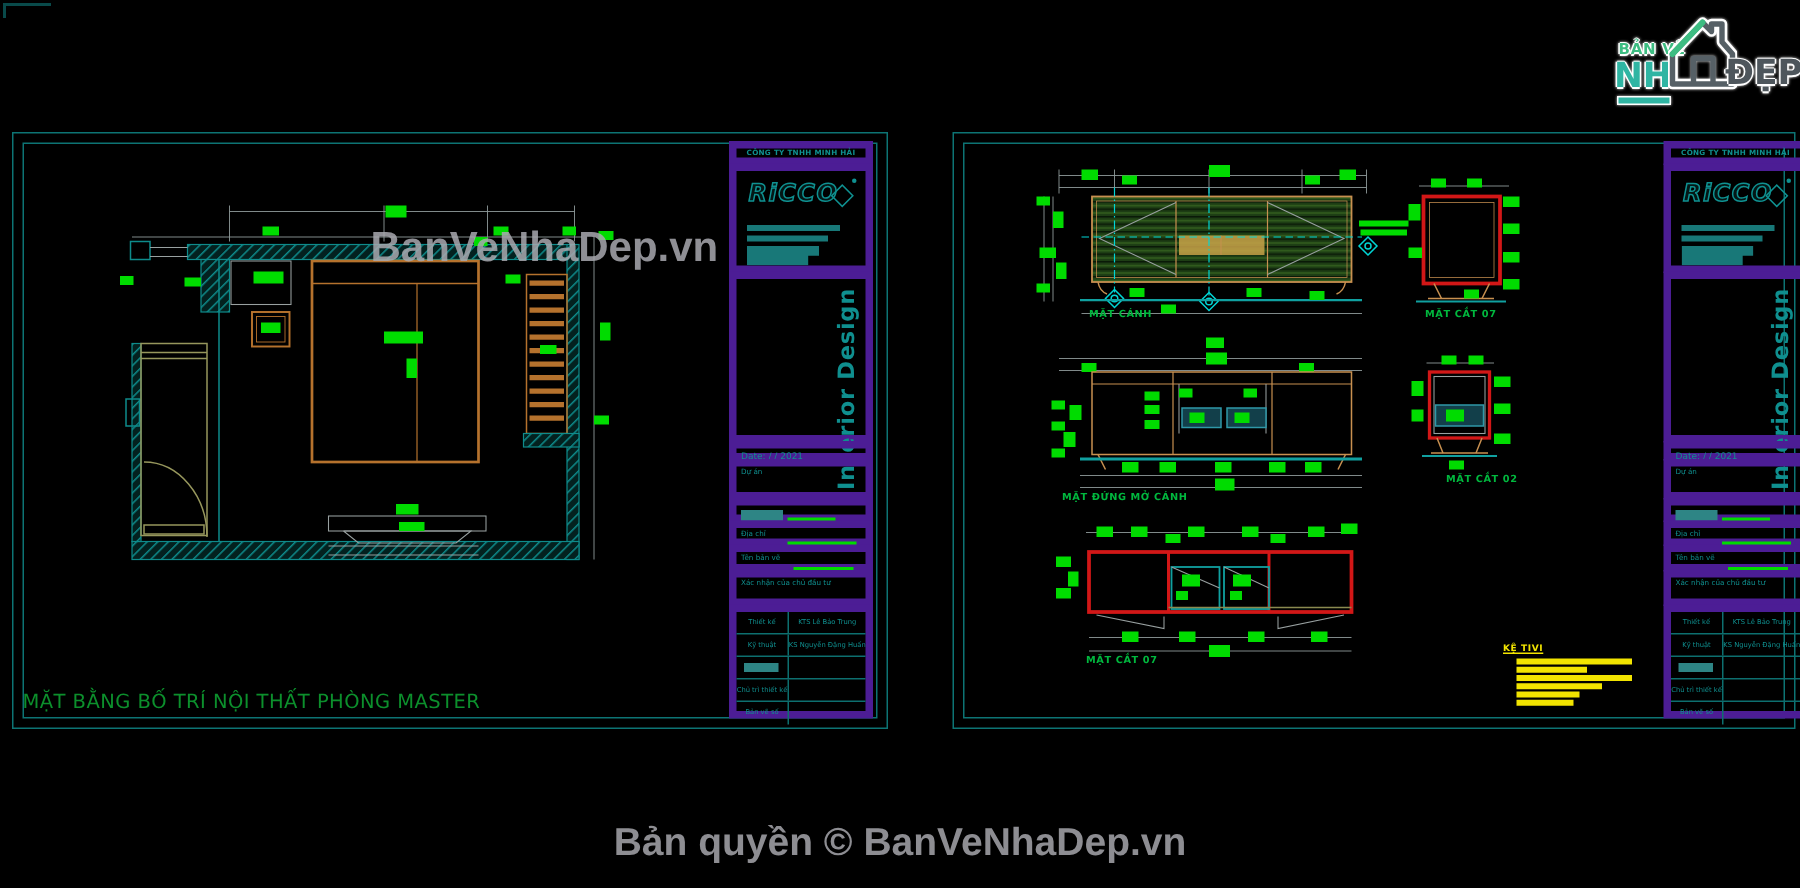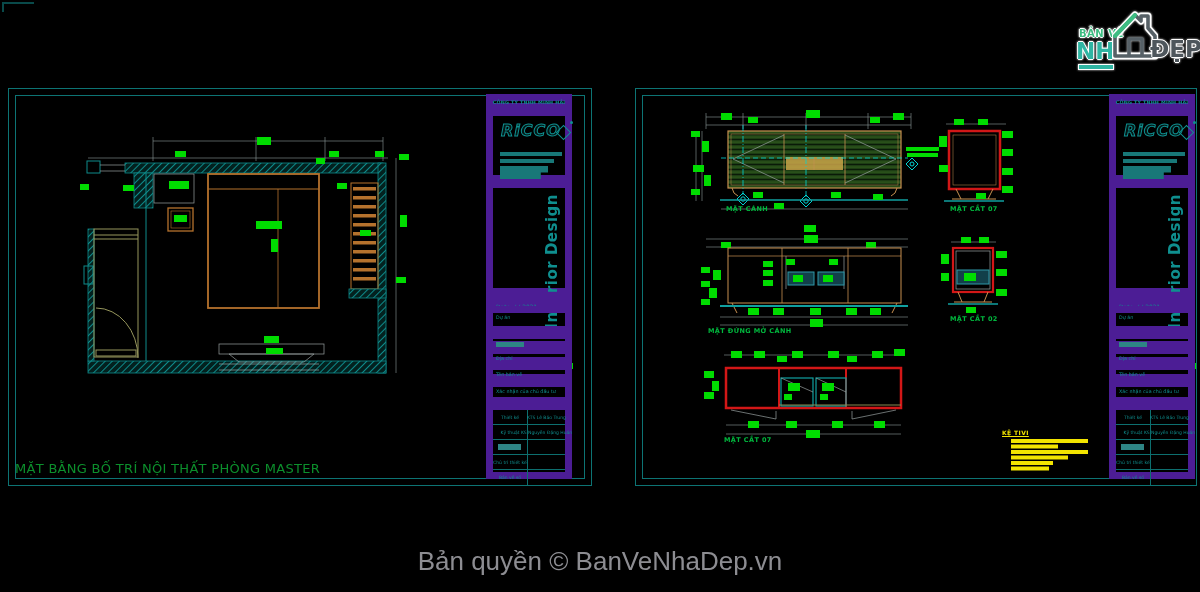--- a/index.html
+++ b/index.html
@@ -18,40 +18,40 @@
   
   .drawing-label{position:absolute;color:#00b83e;font-size:6.5px;font-weight:bold;
     letter-spacing:.4px;white-space:nowrap;}
   .plan-title{position:absolute;left:6px;top:372px;color:#0c8f2c;font-size:13px;
     font-weight:normal;letter-spacing:.3px;white-space:nowrap;}
 
   
   .watermark{position:absolute;left:238px;top:60px;font-family:"Liberation Sans",sans-serif;
     font-size:28px;font-weight:bold;color:#a9a9af;opacity:.85;white-space:nowrap;}
   .footer{position:absolute;left:0;right:0;top:546px;text-align:center;
-    font-family:"Liberation Sans",sans-serif;font-size:26px;font-weight:normal;color:#8d8d92;}
+    font-family:"Liberation Sans",sans-serif;font-size:26px;font-weight:bold;color:#8d8d92;}
 
   
   .brand-logo{position:absolute;left:1062px;top:8px;width:136px;height:62px;
     filter:drop-shadow(0 0 1px rgba(255,255,255,.85));}
   .brand-banve{position:absolute;left:17px;top:20px;font-size:10px;font-weight:bold;
     color:#3dbd82;letter-spacing:.5px;
     text-shadow:-1px 0 #fff,1px 0 #fff,0 -1px #fff,0 1px #fff;}
   .brand-nh{position:absolute;left:14px;top:30px;font-size:23px;font-weight:bold;
     color:#2fb5a3;text-shadow:-1px 0 #fff,1px 0 #fff,0 -1px #fff,0 1px #fff;}
   .brand-dep{position:absolute;left:88px;top:28px;font-size:23px;font-weight:bold;
     color:#4e565c;text-shadow:-1px 0 #fff,1px 0 #fff,0 -1px #fff,0 1px #fff;}
   .brand-underline{position:absolute;left:17px;top:57px;width:34px;height:4px;
     background:#2fb5a3;box-shadow:0 0 0 1px #fff;}
   .brand-house{position:absolute;left:50px;top:2px;}
 
   
   .tb{position:absolute;top:5px;width:88px;height:385px;color:#0f8f8f;}
   .tb-left{left:477px;} .tb-right{left:473px;}
-  .tb .box{position:absolute;left:0;width:86px;border:7px solid #4c1d95;box-sizing:border-box;}
+  .tb .box{position:absolute;left:0;width:96px;border:5px solid #4c1d95;box-sizing:border-box;}
   .tb-company{top:0;height:16px;font-size:4.8px;font-weight:bold;display:flex;
     align-items:center;justify-content:center;letter-spacing:.2px;white-space:nowrap;}
   .tb-logo{top:15px;height:73px;}
   .ricco-row{position:absolute;left:8px;top:5px;width:70px;height:26px;}
   .ricco-text{font-size:16px;font-weight:bold;font-style:italic;letter-spacing:1px;
     color:#041716;-webkit-text-stroke:1px #0f9191;}
   .ricco-mark{position:absolute;right:2px;top:6px;width:9px;height:9px;
     border:1.3px solid #0f9191;transform:rotate(45deg);}
   .ricco-dot{position:absolute;right:-2px;top:0;width:3px;height:3px;border-radius:50%;
     background:#0f9191;}
@@ -198,20 +198,21 @@
     <rect class="g" x="250" y="26" width="10" height="6"></rect>
     <rect class="g" x="237" y="33" width="9" height="6"></rect>
     <rect class="g" x="296" y="26" width="9" height="6"></rect>
     <rect class="g" x="1" y="59" width="9" height="6"></rect>
     <rect class="g" x="44" y="60" width="11" height="6"></rect>
     <rect class="g" x="320" y="29" width="10" height="6"></rect>
     <rect class="g" x="321" y="90" width="7" height="12"></rect>
     <rect class="g" x="317" y="152" width="10" height="6"></rect>
   </svg>
 
+  <div class="watermark">BanVeNhaDep.vn</div>
   <div class="plan-title">MẶT BẰNG BỐ TRÍ NỘI THẤT PHÒNG MASTER</div>
 
   <div class="tb tb-left">
     <div class="box tb-company">CÔNG TY TNHH MINH HẢI</div>
     <div class="box tb-logo">
       <div class="ricco-row">
         <span class="ricco-text">RiCCO</span>
         <span class="ricco-mark"></span>
         <span class="ricco-dot"></span>
       </div>
@@ -452,21 +453,21 @@
     <rect class="yel" x="375" y="355.5" width="47" height="4"></rect>
     <rect class="yel" x="375" y="361" width="77" height="4"></rect>
     <rect class="yel" x="375" y="366.5" width="57" height="4"></rect>
     <rect class="yel" x="375" y="372" width="42" height="4"></rect>
     <rect class="yel" x="375" y="377.5" width="38" height="4"></rect>
   </svg>
 
   <span class="drawing-label" style="left:90px;top:116px">MẶT CÁNH</span>
   <span class="drawing-label" style="left:314px;top:116px">MẶT CẮT 07</span>
   <span class="drawing-label" style="left:72px;top:238px">MẶT ĐỨNG MỞ CÁNH</span>
-  <span class="drawing-label" style="left:314px;top:226px">MẶT CẮT 02</span>
+  <span class="drawing-label" style="left:328px;top:226px">MẶT CẮT 02</span>
   <span class="drawing-label" style="left:88px;top:347px">MẶT CẮT 07</span>
   <span class="drawing-label" style="left:366px;top:340px;color:#f2e400;text-decoration:underline;font-size:6px">KỆ TIVI</span>
 
   <div class="tb tb-right">
     <div class="box tb-company">CÔNG TY TNHH MINH HẢI</div>
     <div class="box tb-logo">
       <div class="ricco-row">
         <span class="ricco-text">RiCCO</span>
         <span class="ricco-mark"></span>
         <span class="ricco-dot"></span>

